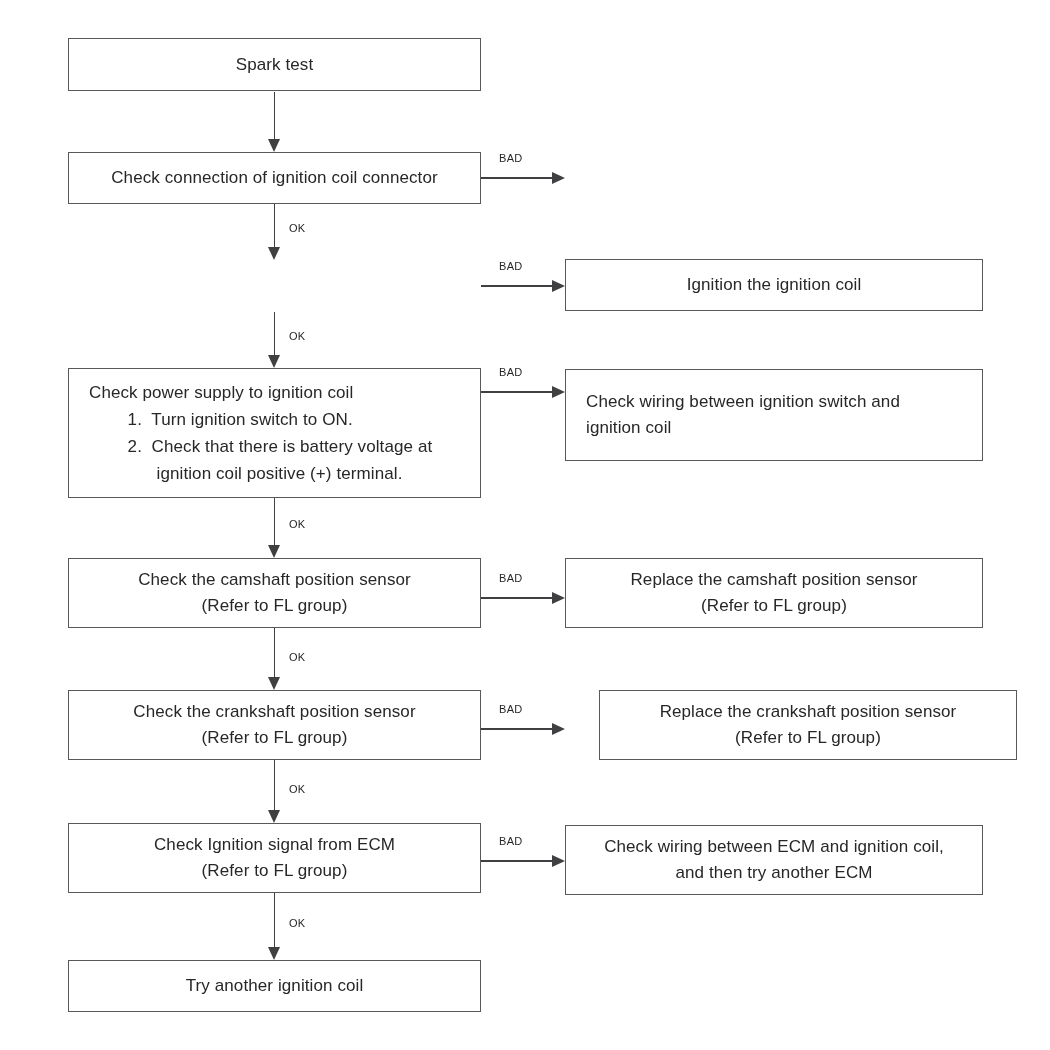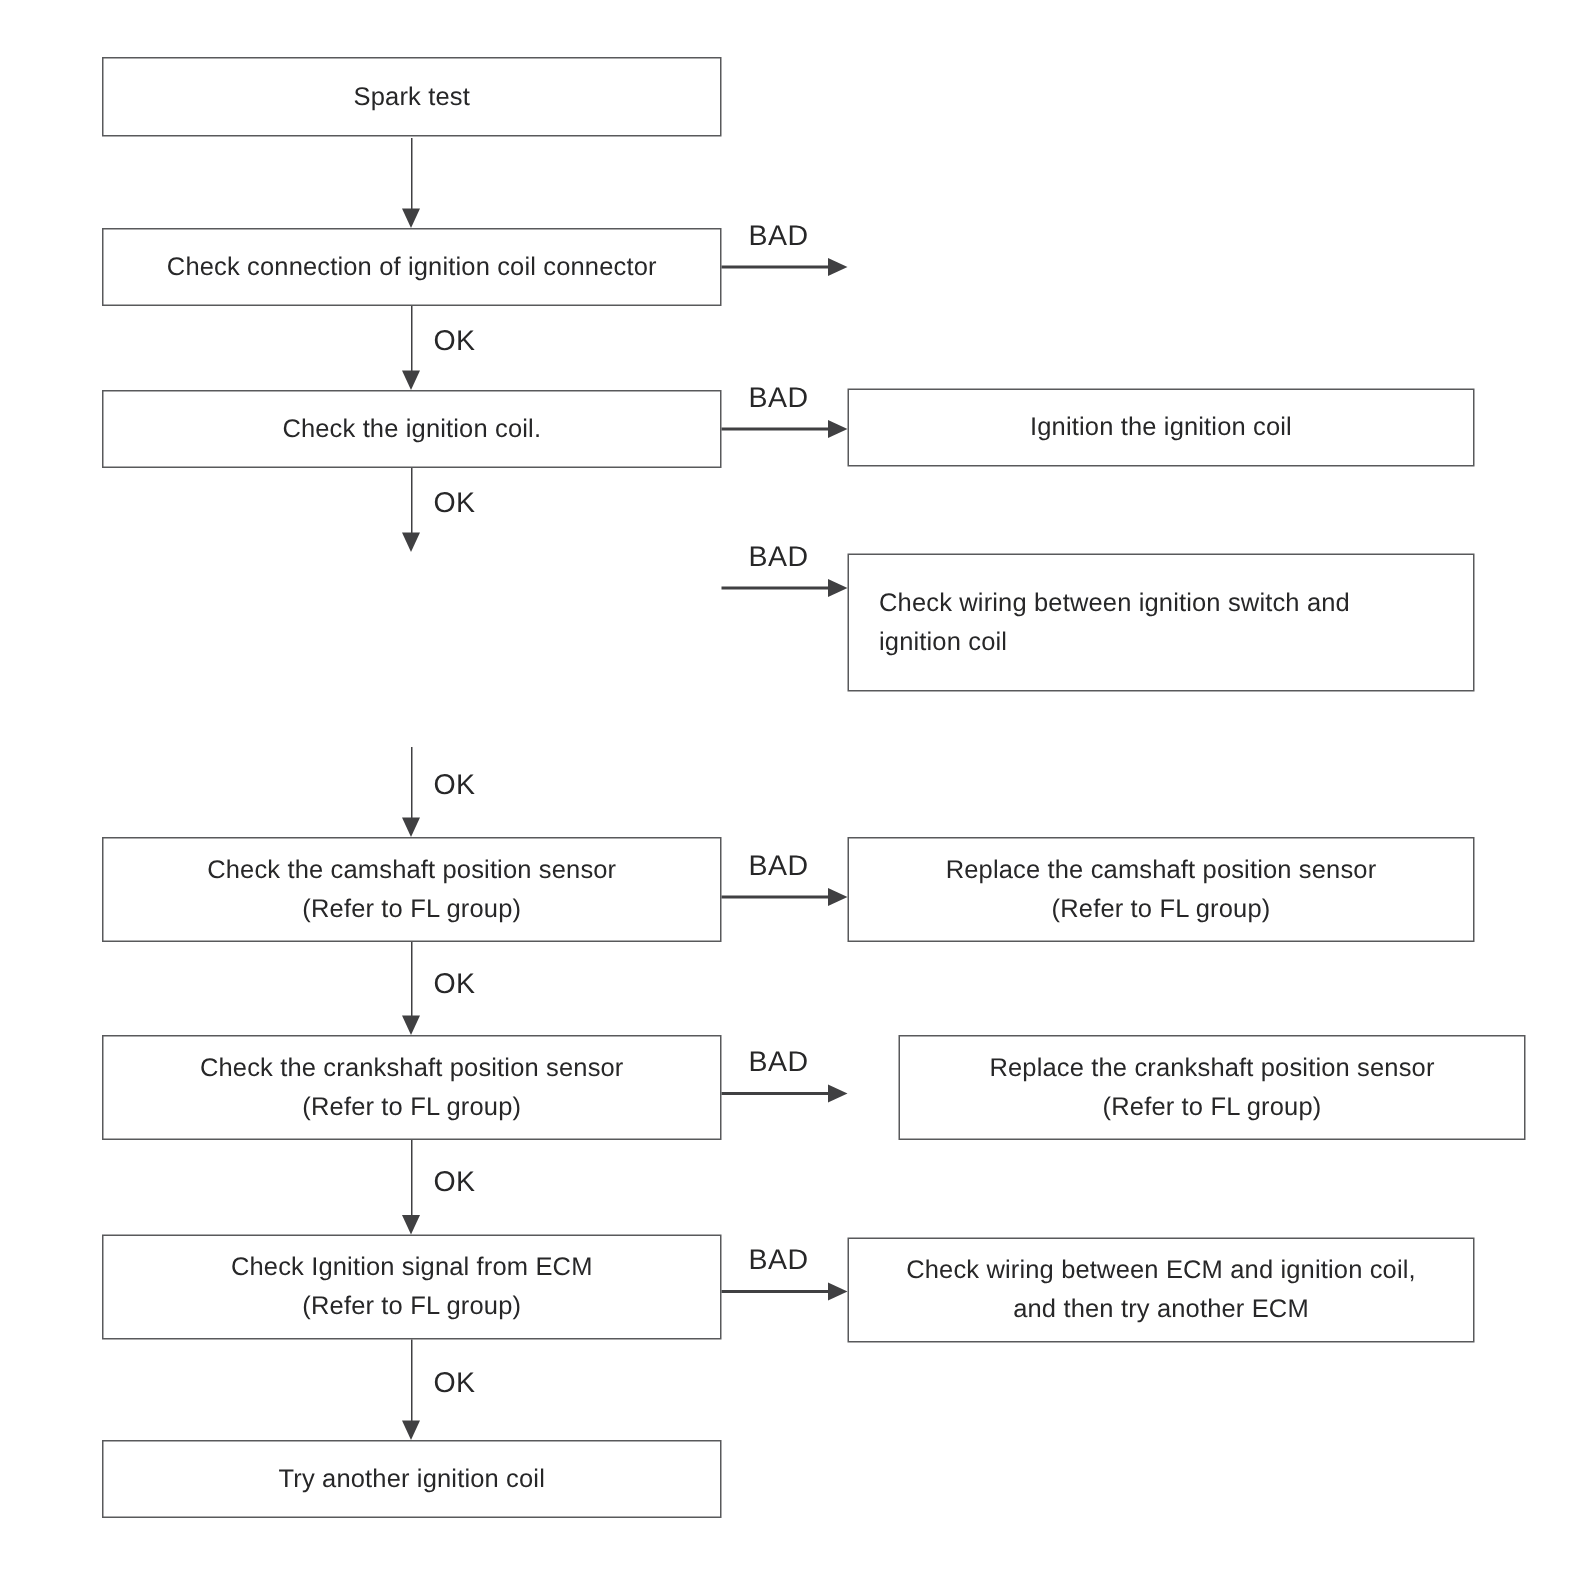--- a/index.html
+++ b/index.html
@@ -61,37 +61,40 @@
   }
   .ah-right{
     position:absolute;
     width:0;height:0;
     border-top:6.5px solid transparent;
     border-bottom:6.5px solid transparent;
     border-left:13px solid var(--line);
   }
   .edge-label{
     position:absolute;
-    font-size:19px;
+    font-size:11px;
     line-height:20px;
     color:var(--text);
     letter-spacing:0.3px;
   }
 </style>
 </head>
 <body>
 
 <div id="canvas">
 
   <div class="node" style="left:68px;top:38px;width:413px;height:53px;">Spark test</div>
 
   <div class="node" style="left:68px;top:152px;width:413px;height:52px;">Check connection of ignition coil connector</div>
 
-  <div class="node" style="left:68px;top:260px;width:413px;height:52px;">Check the ignition coil.</div>
 
+  <div class="node align-left prefmt" style="left:68px;top:368px;width:413px;height:130px;">Check power supply to ignition coil
+        1.  Turn ignition switch to ON.
+        2.  Check that there is battery voltage at
+              ignition coil positive (+) terminal.</div>
 
   <div class="node" style="left:68px;top:558px;width:413px;height:70px;">Check the camshaft position sensor
 (Refer to FL group)</div>
 
   <div class="node" style="left:68px;top:690px;width:413px;height:70px;">Check the crankshaft position sensor
 (Refer to FL group)</div>
 
   <div class="node" style="left:68px;top:823px;width:413px;height:70px;">Check Ignition signal from ECM
 (Refer to FL group)</div>
 

